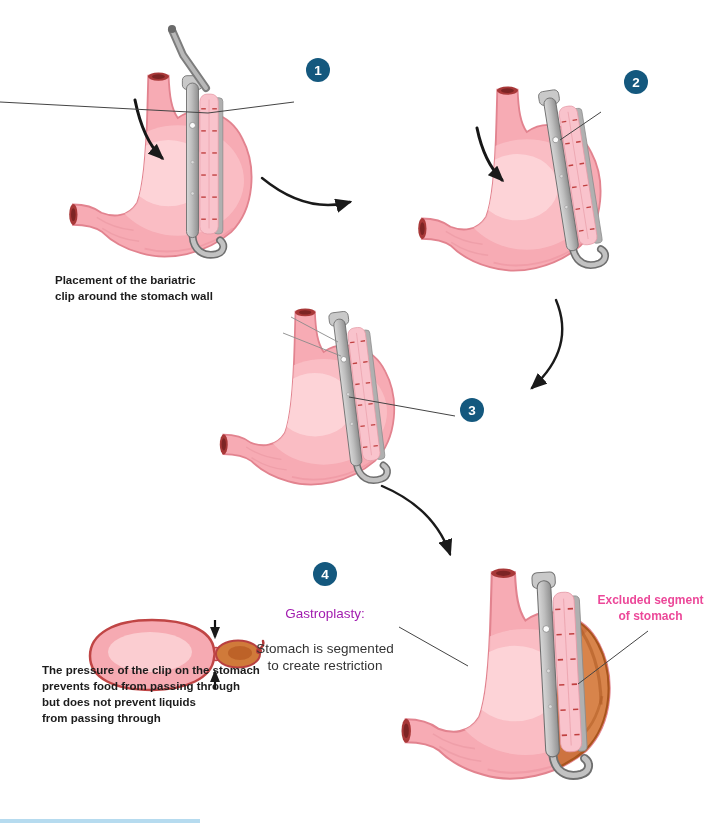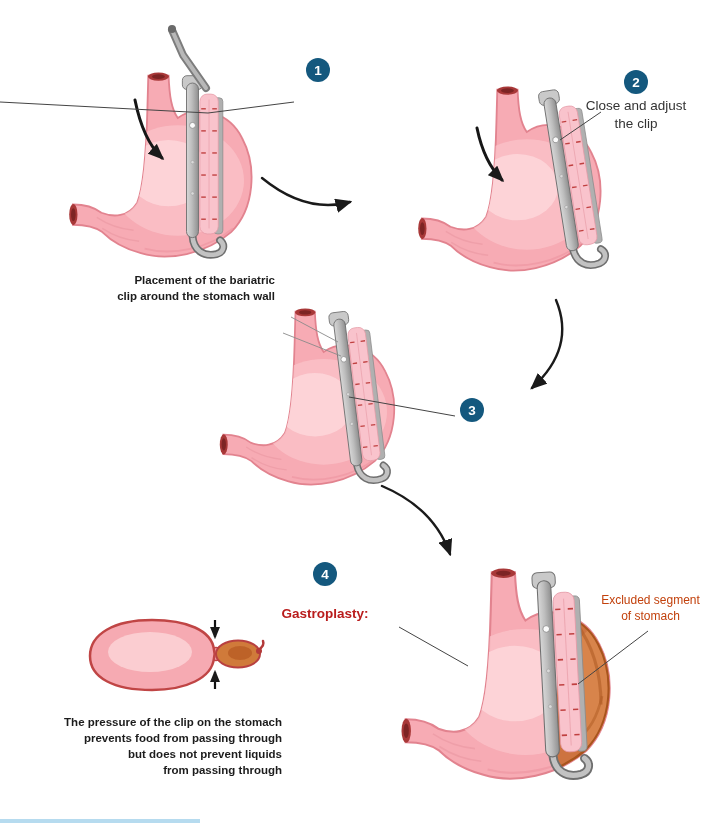--- a/index.html
+++ b/index.html
@@ -10,26 +10,26 @@
   svg.art{position:absolute;left:0;top:0;}
   .badge{
     position:absolute;width:24px;height:24px;border-radius:50%;
     background:#14587e;color:#fff;font-size:13.5px;font-weight:bold;
     display:flex;align-items:center;justify-content:center;z-index:3;
   }
   .lbl{
     position:absolute;text-align:center;white-space:pre-line;
     color:#333;font-size:13.5px;line-height:1.3;z-index:3;
   }
-  .lbl .ttl{font-weight:bold;color:#b91c1c;}
+  .lbl .ttl{font-weight:normal;color:#a21caf;}
   .cap{
-    position:absolute;text-align:right;white-space:pre-line;
+    position:absolute;text-align:left;white-space:pre-line;
     color:#1c1c1c;font-size:11.5px;font-weight:bold;line-height:1.4;z-index:3;
   }
-  .sm{font-size:12px;color:#c2410c;font-weight:normal;}
+  .sm{font-size:12px;color:#ec4899;font-weight:bold;}
   .crop-line{position:absolute;left:0;top:819px;width:200px;height:4px;background:#a9d5ec;opacity:.85;}
 </style>
 </head>
 <body>
 
 <div class="canvas">
 
   <svg class="art" width="725" height="825" viewBox="0 0 725 825">
     <defs>
       <path id="st-body" d="M96,4 L118,4 C119,26 121,40 128,50 C150,34 184,44 198,72 C214,102 212,148 186,174 C158,198 118,206 88,197 C70,192 56,184 46,174 C38,168 26,166 14,166 L14,144 C26,144 36,146 45,153 C58,158 74,158 84,142 C92,122 94,80 95,40 Z"></path>
@@ -161,29 +161,29 @@
         <line x1="215" y1="689" x2="215" y2="672" stroke="#111111" stroke-width="2.2" marker-end="url(#ah-s)"></line>
       </g>
     </g>
   </svg>
 
   <div class="badge" style="left:306px;top:58px">1</div>
   <div class="badge" style="left:624px;top:70px">2</div>
   <div class="badge" style="left:460px;top:398px">3</div>
   <div class="badge" style="left:313px;top:562px">4</div>
 
-  <div class="lbl" style="left:558px;top:97px;width:156px">Close and adjust
-the clip</div>
   <div class="lbl" style="left:240px;top:587px;width:170px">
     <div class="ttl">Gastroplasty:</div>
+    <div>Stomach is segmented
+to create restriction</div>
   </div>
 
   <div class="cap" style="left:55px;top:272px;width:220px">Placement of the bariatric
 clip around the stomach wall</div>
   <div class="lbl sm" style="left:583px;top:593px;width:135px">Excluded segment
 of stomach</div>
-  <div class="cap" style="left:42px;top:714px;width:240px">The pressure of the clip on the stomach
+  <div class="cap" style="left:42px;top:662px;width:240px">The pressure of the clip on the stomach
 prevents food from passing through
 but does not prevent liquids
 from passing through</div>
 
   <div class="crop-line"></div>
 </div>
 
 </body></html>

